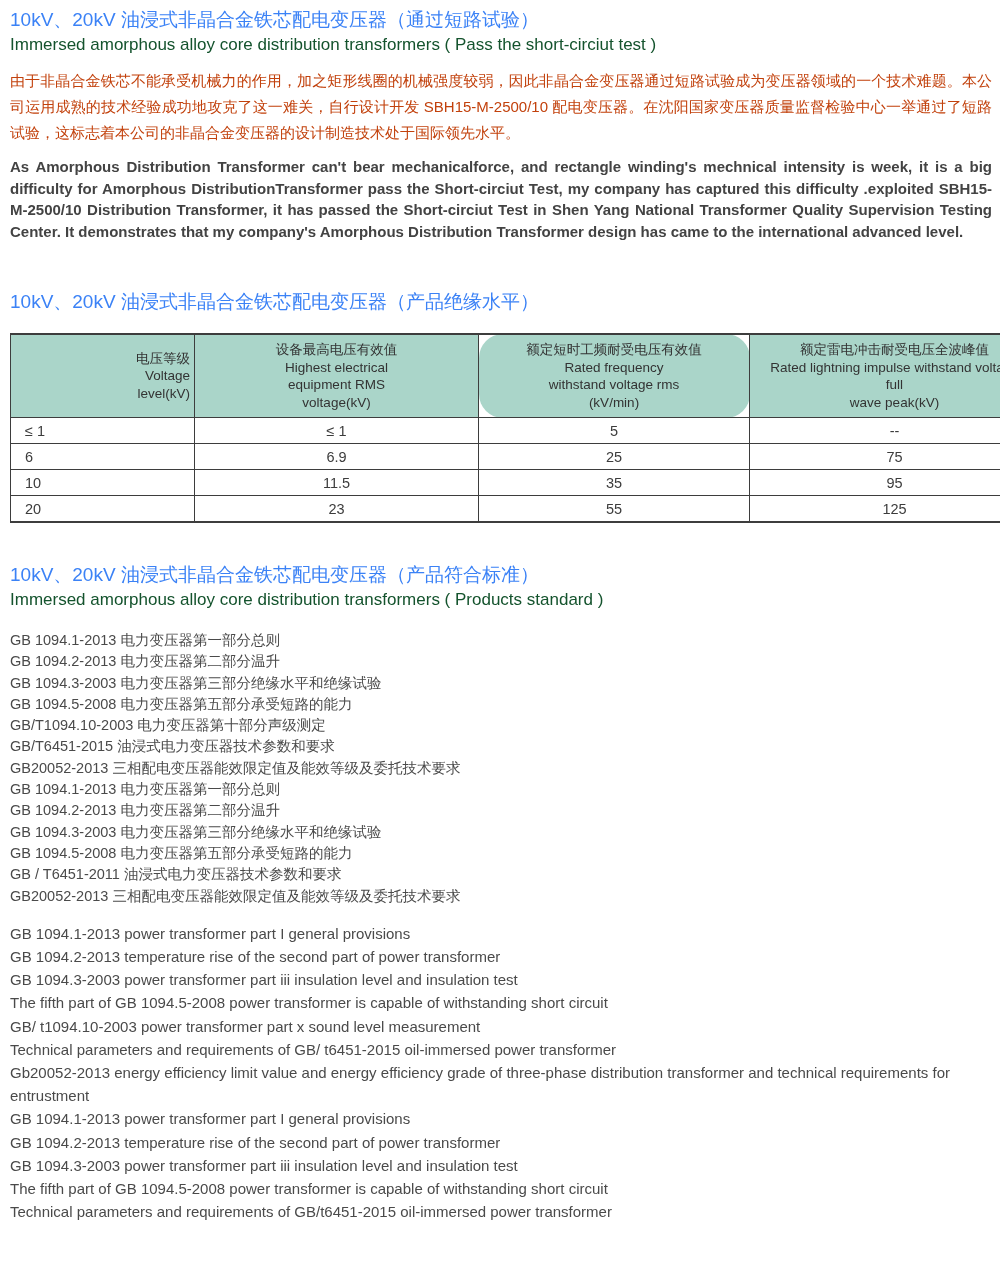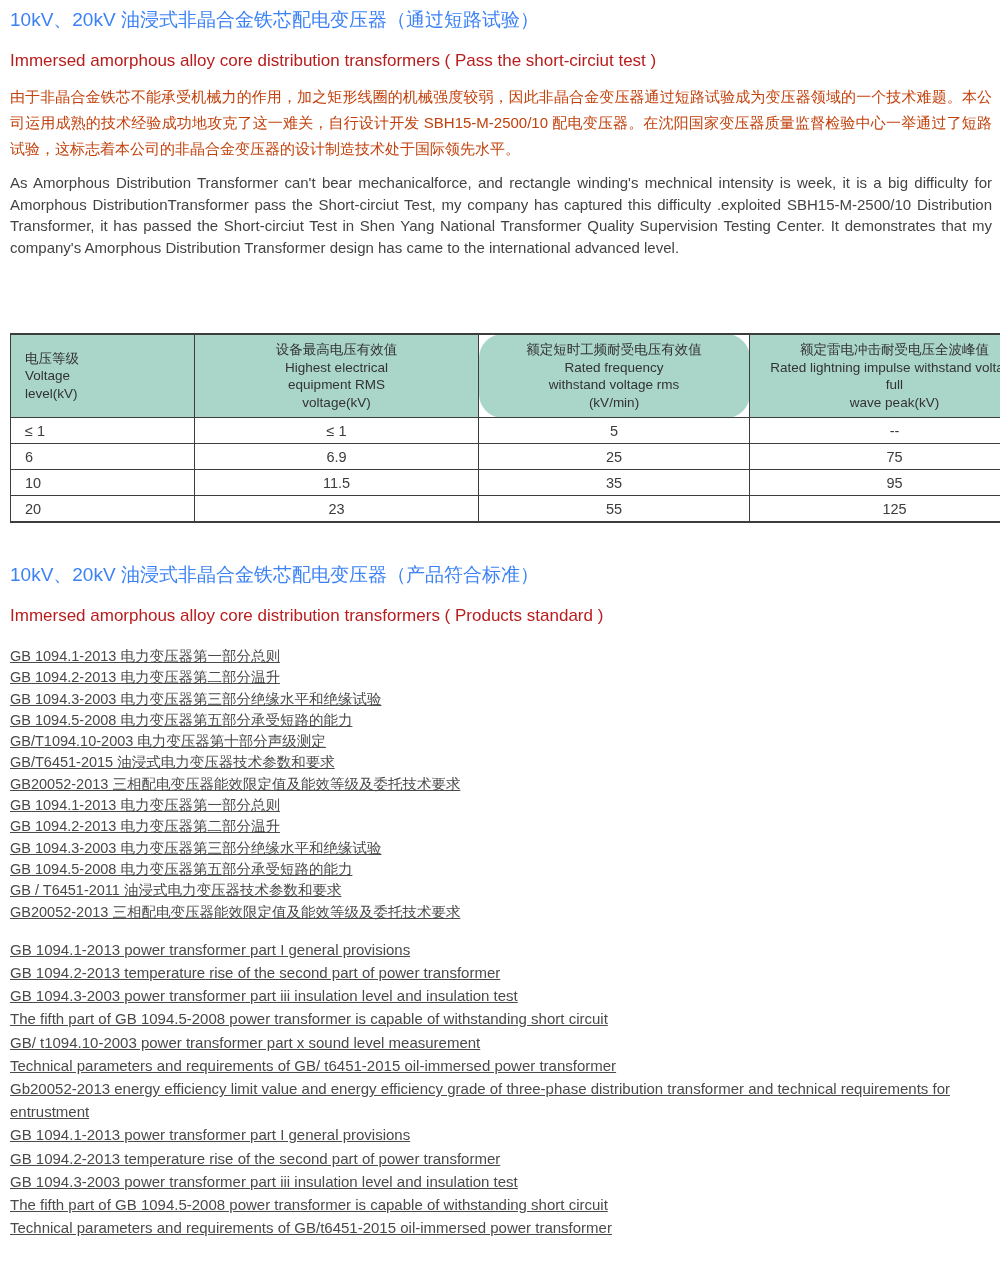--- a/index.html
+++ b/index.html
@@ -13,41 +13,42 @@
 
   
   .sec-title { margin-top: 0; }
   .sec-title .zh {
     color: #3b82f6;
     font-size: 19px;
     line-height: 24px;
     font-weight: 400;
   }
   .sec-title .en {
-    color: #b91c1c;
+    color: #14532d;
     font-size: 17px;
     line-height: 21px;
     font-weight: 400;
-    margin-top: 18px;
+    margin-top: 2px;
   }
 
   
   .para-zh {
     margin: 13px 0 0 0;
     font-size: 15px;
     line-height: 26px;
     text-align: justify;
     color: #c2410c;
   }
   .para-en {
-    margin: 10px 0 12px 0;
+    margin: 10px 0 4px 0;
     font-size: 15px;
     line-height: 21.5px;
     text-align: justify;
     color: #434343;
+    font-weight: bold;
   }
 
   .gap-lg { height: 44px; }
   .gap-md { height: 40px; }
 
   
   table.insulation {
     border-collapse: collapse;
     table-layout: fixed;
     width: 983px;
@@ -62,21 +63,21 @@
     background: #aad5c9;
     font-weight: 400;
     font-size: 13.5px;
     line-height: 17.5px;
     color: #333333;
     vertical-align: middle;
     padding: 6px 4px;
     white-space: pre-line;
   }
   table.insulation th.col-first {
-    text-align: left;
+    text-align: right;
     padding-left: 14px;
   }
   table.insulation td {
     font-size: 14.5px;
     color: #3c3c3c;
     text-align: center;
     height: 23px;
     padding: 1px 4px;
   }
   table.insulation td.col-first {
@@ -94,37 +95,38 @@
     font-size: 14.5px;
     line-height: 21.3px;
     color: #4a4a4a;
   }
   .standards-en {
     margin-top: 15px;
     font-size: 15px;
     line-height: 23.2px;
     color: #4a4a4a;
   }
-  .standards-zh div, .standards-en div { white-space: normal; text-decoration: underline; }
+  .standards-zh div, .standards-en div { white-space: normal; }
 </style>
 </head>
 <body>
 
 <div class="page">
 
   <div class="sec-title">
     <div class="zh">10kV、20kV 油浸式非晶合金铁芯配电变压器（通过短路试验）</div>
     <div class="en">Immersed amorphous alloy core distribution transformers ( Pass the short-circiut test )</div>
   </div>
   <p class="para-zh">由于非晶合金铁芯不能承受机械力的作用，加之矩形线圈的机械强度较弱，因此非晶合金变压器通过短路试验成为变压器领域的一个技术难题。本公司运用成熟的技术经验成功地攻克了这一难关，自行设计开发 SBH15-M-2500/10 配电变压器。在沈阳国家变压器质量监督检验中心一举通过了短路试验，这标志着本公司的非晶合金变压器的设计制造技术处于国际领先水平。</p>
   <p class="para-en">As Amorphous Distribution Transformer can't bear mechanicalforce, and rectangle winding's mechnical intensity is week, it is a big difficulty for Amorphous DistributionTransformer pass the Short-circiut Test, my company has captured this difficulty .exploited SBH15-M-2500/10 Distribution Transformer, it has passed the Short-circiut Test in Shen Yang National Transformer Quality Supervision Testing Center. It demonstrates that my company's Amorphous Distribution Transformer design has came to the international advanced level.</p>
 
   <div class="gap-lg"></div>
 
   <div class="sec-title">
+    <div class="zh">10kV、20kV 油浸式非晶合金铁芯配电变压器（产品绝缘水平）</div>
   </div>
 
   <table class="insulation">
     <thead>
       <tr>
         <th class="col-first w1">电压等级
 Voltage
 level(kV)</th>
         <th class="w2">设备最高电压有效值
 Highest electrical

